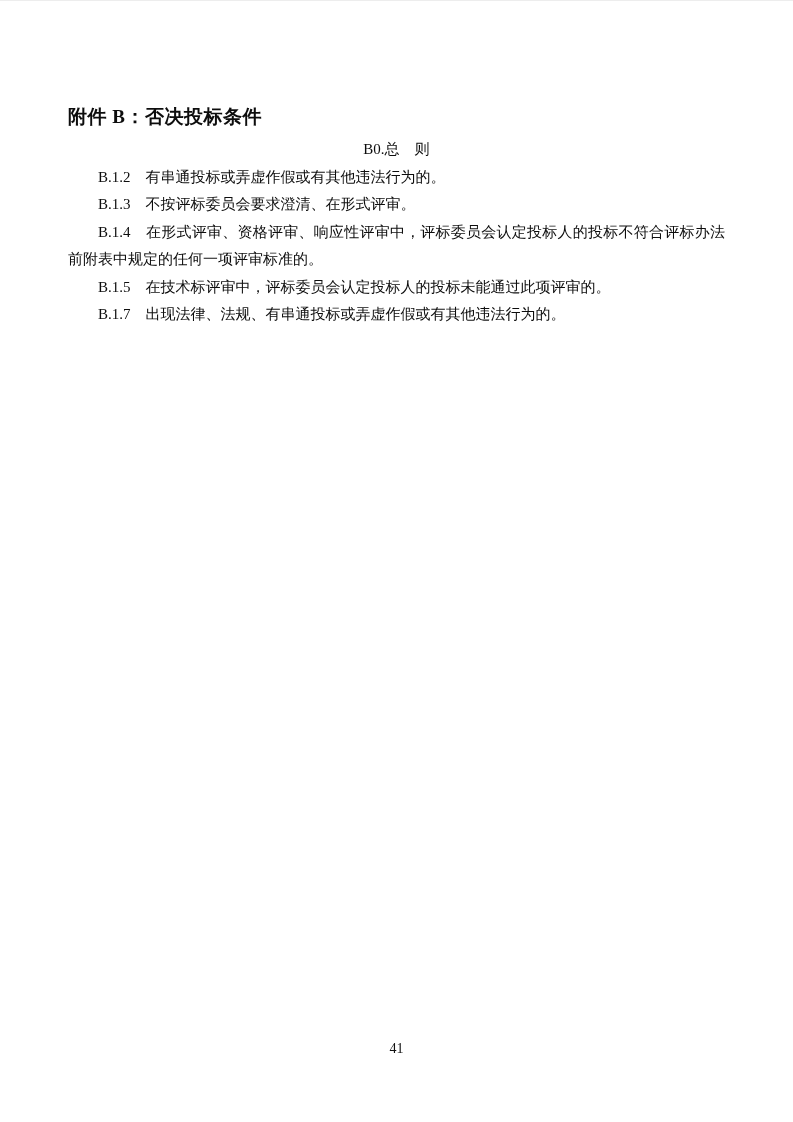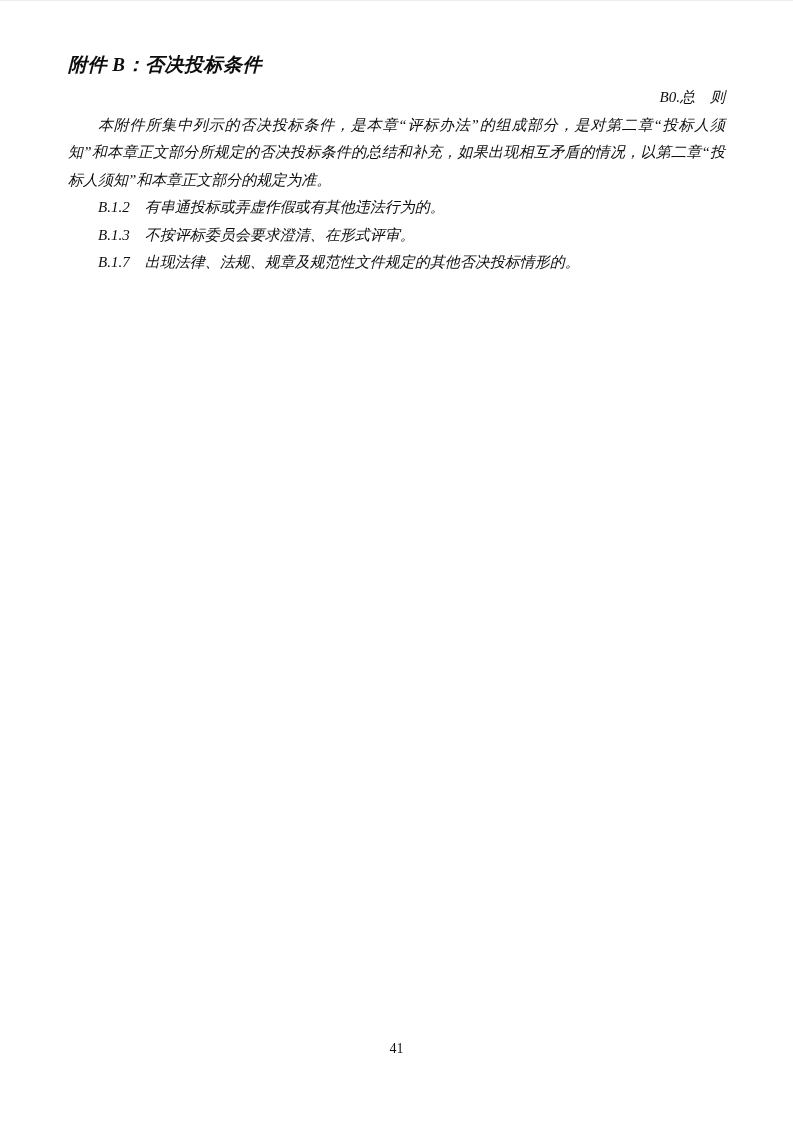--- a/index.html
+++ b/index.html
@@ -12,37 +12,36 @@
     width: 793px;
     height: 1122px;
     background: #ffffff;
     border-top: 1px solid #ededed;
     box-sizing: border-box;
     font-family: "Liberation Serif", "DejaVu Serif", serif;
     color: #0d0d0d;
     overflow: hidden;
   }
   .content {
-    padding: 50px 68px 0 68px;
-    font-style: italic;
+    padding: 102px 68px 0 68px;
   }
   .doc-title {
     font-size: 19px;
     line-height: 27px;
     font-weight: bold;
     margin: 0 0 6px 0;
     letter-spacing: 0.5px;
   }
   p {
     margin: 0;
     font-size: 15px;
     line-height: 27.5px;
   }
   p.section-heading {
-    text-align: right;
+    text-align: center;
   }
   p.body-para {
     text-align: justify;
     text-indent: 2em;
   }
   .page-number {
     position: absolute;
     top: 1038px;
     left: 0;
     width: 100%;
@@ -54,29 +53,30 @@
 </style>
 </head>
 <body>
 
 <div class="page">
   <div class="content">
     <h1 class="doc-title">附件 B：否决投标条件</h1>
 
     <p class="section-heading">B0.总　则</p>
 
-    <p class="body-para">本附件所集中列示的否决投标条件，是本章“评标办法”的组成部分，是对第二章“投标人须知”和本章正文部分所规定的否决投标条件的总结和补充，如果出现相互矛盾的情况，以第二章“投标人须知”和本章正文部分的规定为准。</p>
 
 
 
 
     <p class="body-para">B.1.2　有串通投标或弄虚作假或有其他违法行为的。</p>
 
     <p class="body-para">B.1.3　不按评标委员会要求澄清、在形式评审。</p>
 
+    <p class="body-para">B.1.4　在形式评审、资格评审、响应性评审中，评标委员会认定投标人的投标不符合评标办法前附表中规定的任何一项评审标准的。</p>
+
+    <p class="body-para">B.1.5　在技术标评审中，评标委员会认定投标人的投标未能通过此项评审的。</p>
 
 
-
-    <p class="body-para">B.1.7　出现法律、法规、规章及规范性文件规定的其他否决投标情形的。</p>
+    <p class="body-para">B.1.7　出现法律、法规、有串通投标或弄虚作假或有其他违法行为的。</p>
   </div>
 
   <div class="page-number">41</div>
 </div>
 
 </body></html>

